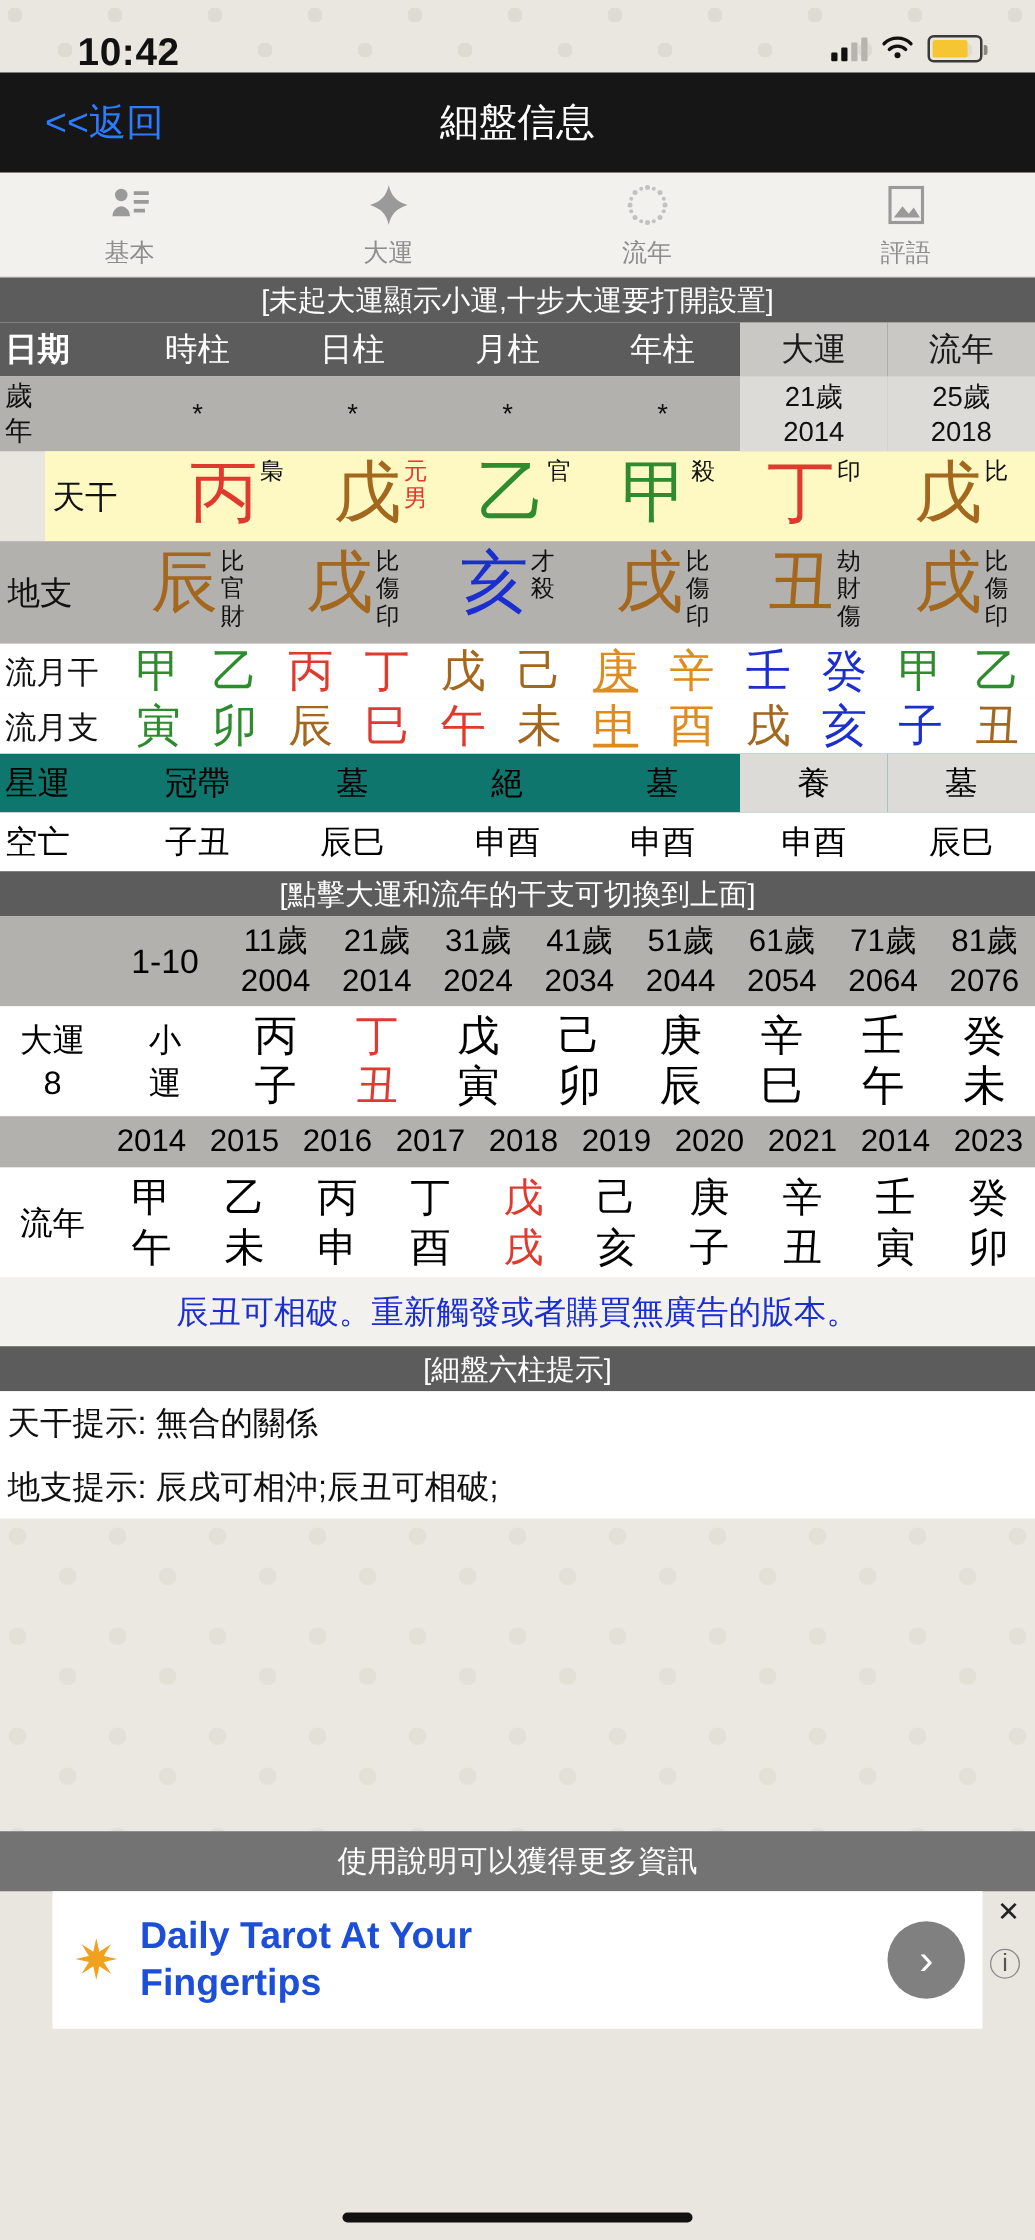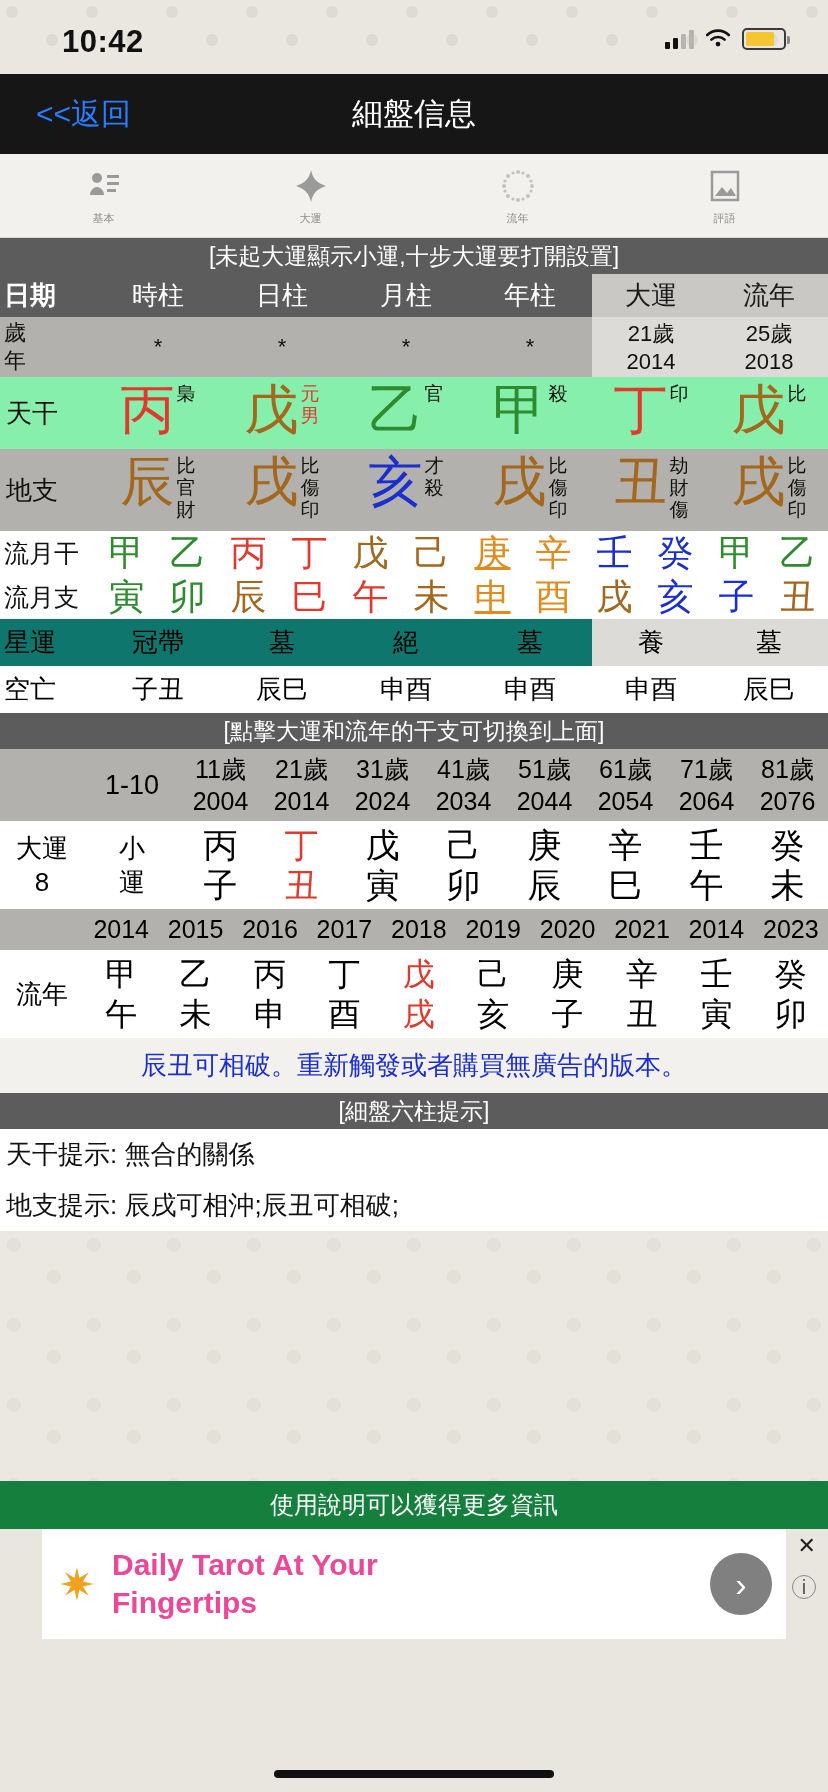--- a/index.html
+++ b/index.html
@@ -5,21 +5,21 @@
   * { margin:0; padding:0; box-sizing:border-box; }
   html,body { width:828px; height:1792px; }
   body {
     font-family:"Liberation Sans","DejaVu Sans",sans-serif;
     background:#e8e6df;
     position:relative;
     overflow:hidden;
   }
   
   #statusbar {
-    height:74px; position:relative;
+    height:58px; position:relative;
     background:
       radial-gradient(circle at 12px 12px, #dedbd2 0 6px, transparent 6px),
       radial-gradient(circle at 52px 40px, #dedbd2 0 6px, transparent 6px),
       #e9e7e0;
     background-size:80px 80px, 80px 80px, auto;
   }
   #clock {
     position:absolute; left:62px; top:24px;
     font-size:31px; font-weight:600; color:#111; letter-spacing:.5px;
   }
@@ -40,42 +40,42 @@
   #back-btn { position:absolute; left:36px; color:#2b7cff; font-size:30px; }
   #nav-title { width:100%; text-align:center; color:#fff; font-size:31px; }
 
   
   #tabbar {
     height:84px; background:#f2f1ee; display:flex;
     border-bottom:1px solid #d9d7d1;
   }
   .tab { flex:1; display:flex; flex-direction:column; align-items:center; justify-content:center; gap:4px; }
   .tab .ico { height:42px; display:flex; align-items:center; justify-content:center; }
-  .tab .lbl { font-size:11px; color:#8d8d8d; }
+  .tab .lbl { font-size:20px; color:#8d8d8d; }
   .tab.active .lbl { color:#2b7cff; }
 
   
   .band-dark {
     background:#5c5c5c; color:#fff; text-align:center;
     font-size:23px; line-height:30px; padding:3px 0;
   }
   .grid { display:grid; grid-template-columns:96px repeat(4,1fr) 118px 118px; }
   .hdr { background:#5c5c5c; color:#fff; font-size:26px; }
   .hdr .c { text-align:center; padding:4px 0; }
   .hdr .c.lite { background:#c9c8c4; color:#1a1a1a; }
   .hdr .c.first { text-align:left; padding-left:4px;font-weight:bold; }
 
   .agerow { background:#b2b1ad; font-size:22px; color:#111; }
   .agerow .c { text-align:center; display:flex; flex-direction:column; justify-content:center; align-items:center; padding:2px 0; }
   .agerow .c.first { align-items:flex-start; padding-left:4px; line-height:28px; }
   .agerow .c.lite { background:#dcdbd7; }
 
   
   .pillrow { display:grid; grid-template-columns:96px repeat(4,1fr) 118px 118px; }
-  .pillrow.stems { background:#86efac; }
+  .pillrow.stems { background:#fef9c3;margin-left:36px; }
   .pillrow.branches { background:#b2b1ad; }
   .pillrow .rl { font-size:26px; color:#111; display:flex; align-items:center; padding-left:6px; }
   .cell { display:flex; justify-content:center; align-items:flex-start; padding:4px 0 10px; }
   .glyphwrap { display:flex; align-items:flex-start; }
   .glyph { font-size:54px; line-height:58px; font-family:"DejaVu Sans",sans-serif; }
   .anns { display:flex; flex-direction:column; font-size:19px; line-height:22px; color:#111; padding-top:2px; margin-left:2px; }
 
   
   .mrow { display:grid; grid-template-columns:96px repeat(12,1fr); background:#fff; align-items:center; }
   .mrow .rl { font-size:25px; padding-left:4px; color:#111; }
@@ -112,24 +112,24 @@
   .hintrow { background:#fff; font-size:26px; color:#111; padding:8px 6px; }
 
   #filler { background:
       radial-gradient(circle at 14px 14px, #e3e0d8 0 7px, transparent 7px),
       radial-gradient(circle at 54px 46px, #e3e0d8 0 7px, transparent 7px),
       #eae8e1;
     background-size:80px 80px,80px 80px,auto;
     height:250px; }
 
   
-  #adlabel { background:#15803d; color:#fff; text-align:center; font-size:24px; padding:8px 0; }
+  #adlabel { background:#737373; color:#fff; text-align:center; font-size:24px; padding:8px 0; }
   #adbox { background:#fff; height:110px; display:flex; align-items:center; position:relative; margin:0 42px; }
   #adstar { width:70px; text-align:center; font-size:44px; color:#f0a11e; }
-  #adtext { flex:1; font-size:30px; font-weight:bold; color:#ec4899; line-height:38px; }
+  #adtext { flex:1; font-size:30px; font-weight:bold; color:#1d4ed8; line-height:38px; }
   #adarrow { width:62px;height:62px;border-radius:50%;background:#808080;color:#fff;display:flex;align-items:center;justify-content:center;font-size:34px;margin-right:14px; }
   #adclose { position:absolute; right:-30px; top:4px; font-size:22px; color:#222; }
   #adinfo { position:absolute; right:-30px; top:46px; font-size:20px; color:#555; border:1px solid #888; border-radius:50%; width:24px;height:24px; display:flex;align-items:center;justify-content:center; }
 
   #homebar { position:absolute; bottom:14px; left:50%; transform:translateX(-50%); width:280px; height:8px; background:#111; border-radius:4px; }
 </style>
 </head>
 <body>
 
 <div id="statusbar">

